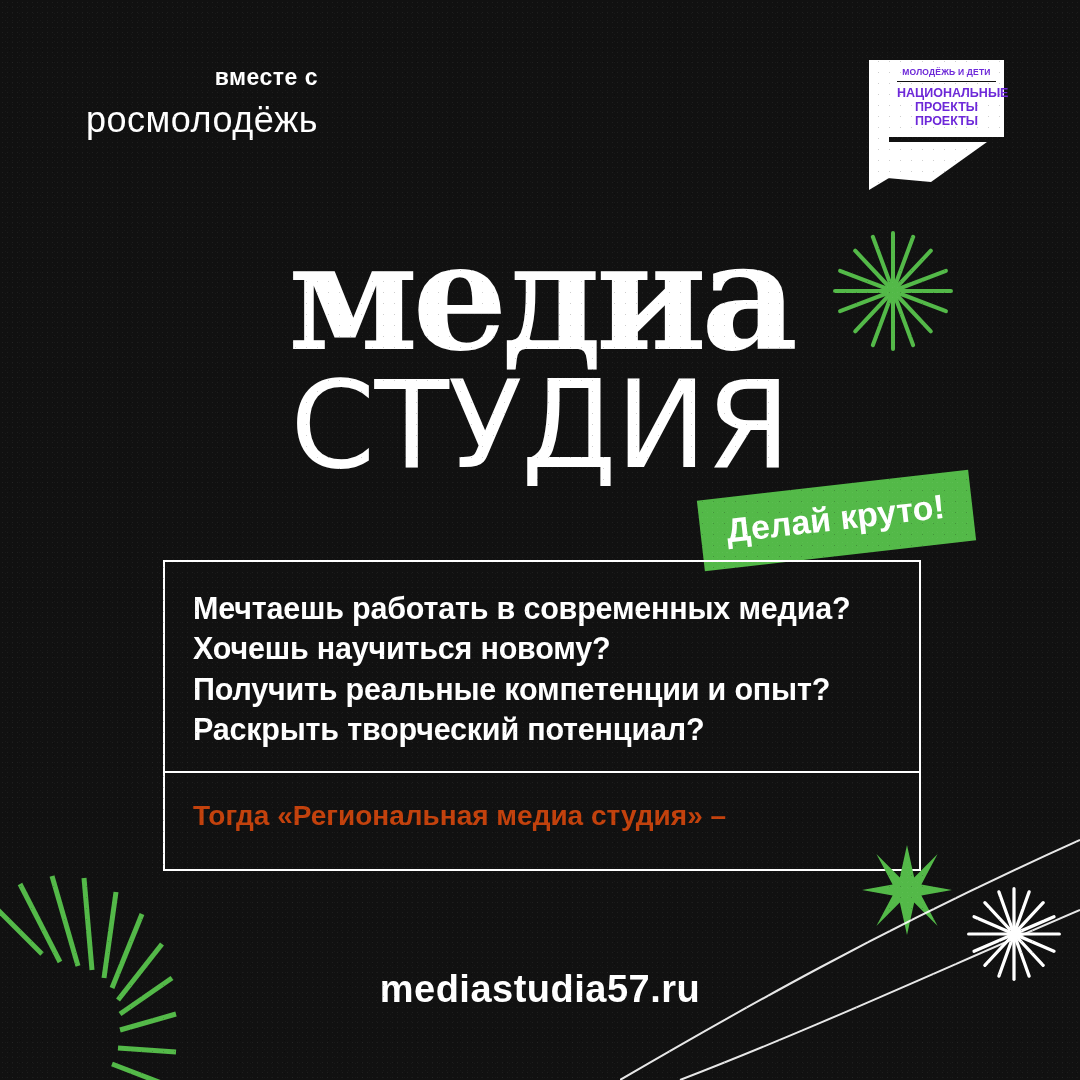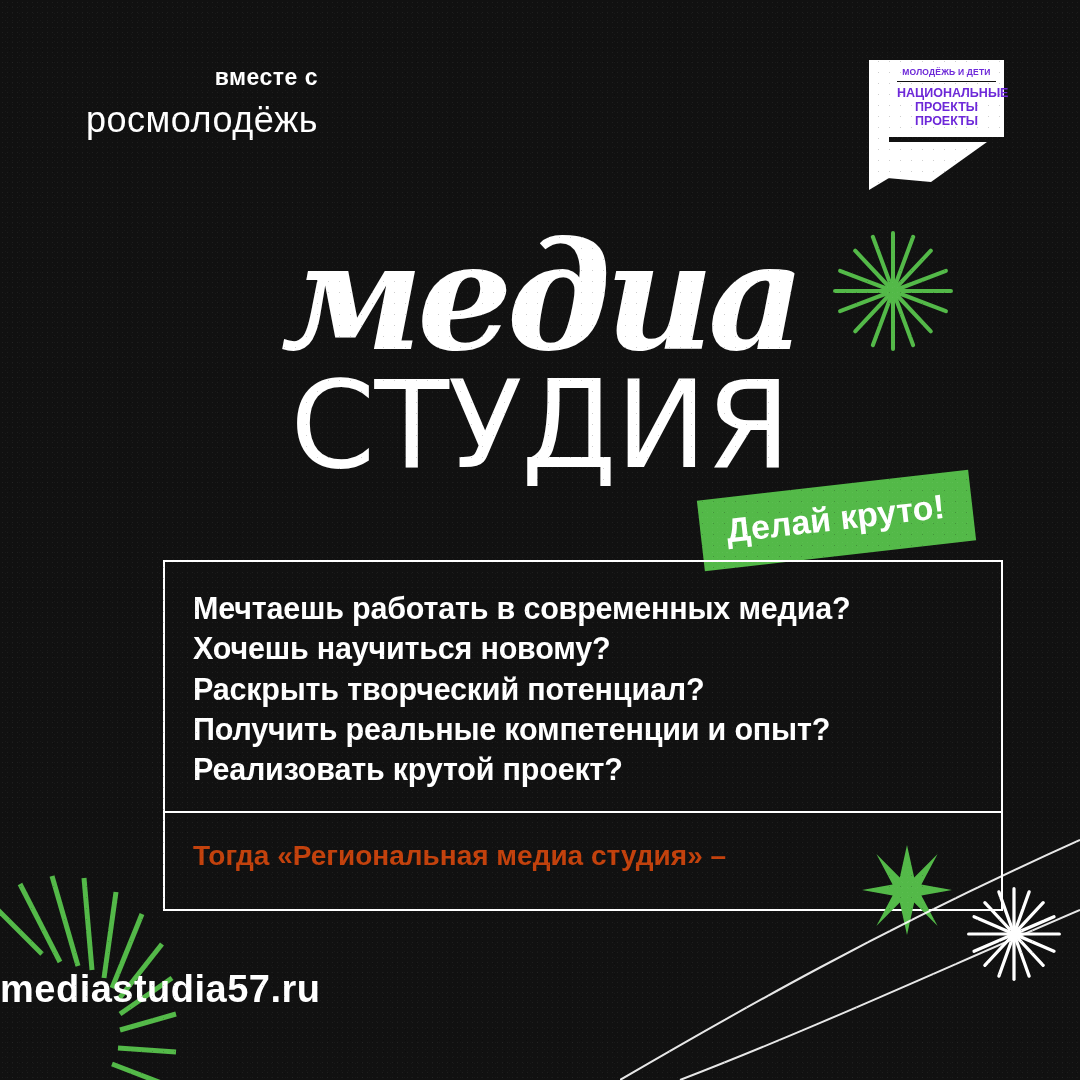--- a/index.html
+++ b/index.html
@@ -93,21 +93,20 @@
   .headline {
     position: absolute;
     left: 0;
     right: 0;
     top: 232px;
     text-align: center;
   }
   .headline .line1 {
     font-family: "DejaVu Serif", serif;
     font-weight: 700;
-    font-style: italic;
     font-size: 150px;
     line-height: 0.86;
     letter-spacing: -6px;
     text-transform: lowercase;
   }
   .headline .line2 {
     font-family: "DejaVu Sans", sans-serif;
     font-weight: 400;
     font-size: 122px;
     line-height: 0.92;
@@ -137,21 +136,21 @@
     padding: 14px 28px 18px 26px;
     transform: rotate(-6.5deg);
     white-space: nowrap;
   }
 
   
   .framebox {
     position: absolute;
     left: 163px;
     top: 560px;
-    width: 840px;
+    width: 758px;
     border: 2px solid #ffffff;
     box-sizing: border-box;
   }
   .framebox .questions {
     padding: 26px 28px 22px 28px;
     border-bottom: 2px solid #ffffff;
   }
   .framebox .questions p {
     margin: 0;
     font-size: 30.5px;
@@ -169,21 +168,21 @@
     font-weight: 700;
     line-height: 1.35;
   }
 
   
   .site {
     position: absolute;
     left: 0;
     right: 0;
     top: 968px;
-    text-align: left;
+    text-align: center;
     font-size: 38px;
     font-weight: 800;
     letter-spacing: 0.5px;
   }
 
   
   .burst-green-small {
     position: absolute;
     left: 862px;
     top: 845px;
@@ -264,23 +263,22 @@
     <div class="line1">медиа</div>
     <div class="line2">студия</div>
   </div>
 
   <div class="sticker">Делай круто!</div>
 
   <div class="framebox">
     <div class="questions">
       <p>Мечтаешь работать в современных медиа?</p>
       <p>Хочешь научиться новому?</p>
+      <p>Получить реальные компетенции и опыт?</p>
       <p>Раскрыть творческий потенциал?</p>
-      <p>Получить реальные компетенции и опыт?</p>
-      <p>Реализовать крутой проект?</p>
     </div>
     <div class="answer">
       <p>Тогда «Региональная медиа студия» –</p>
     </div>
   </div>
 
   <svg class="burst-green-small" viewBox="0 0 100 100">
     <polygon fill="#53b948" points="50,0 58,36 84,10 66,44 100,50 66,56 84,90 58,64 50,100 42,64 16,90 34,56 0,50 34,44 16,10 42,36"></polygon>
   </svg>
 

